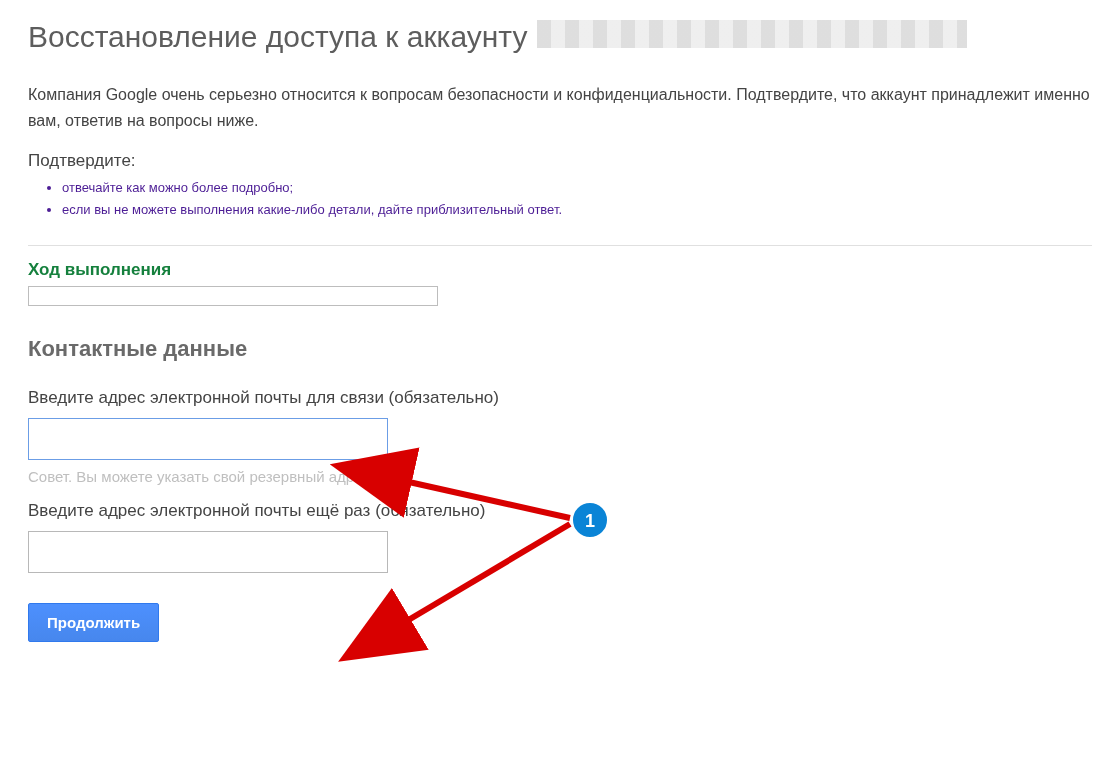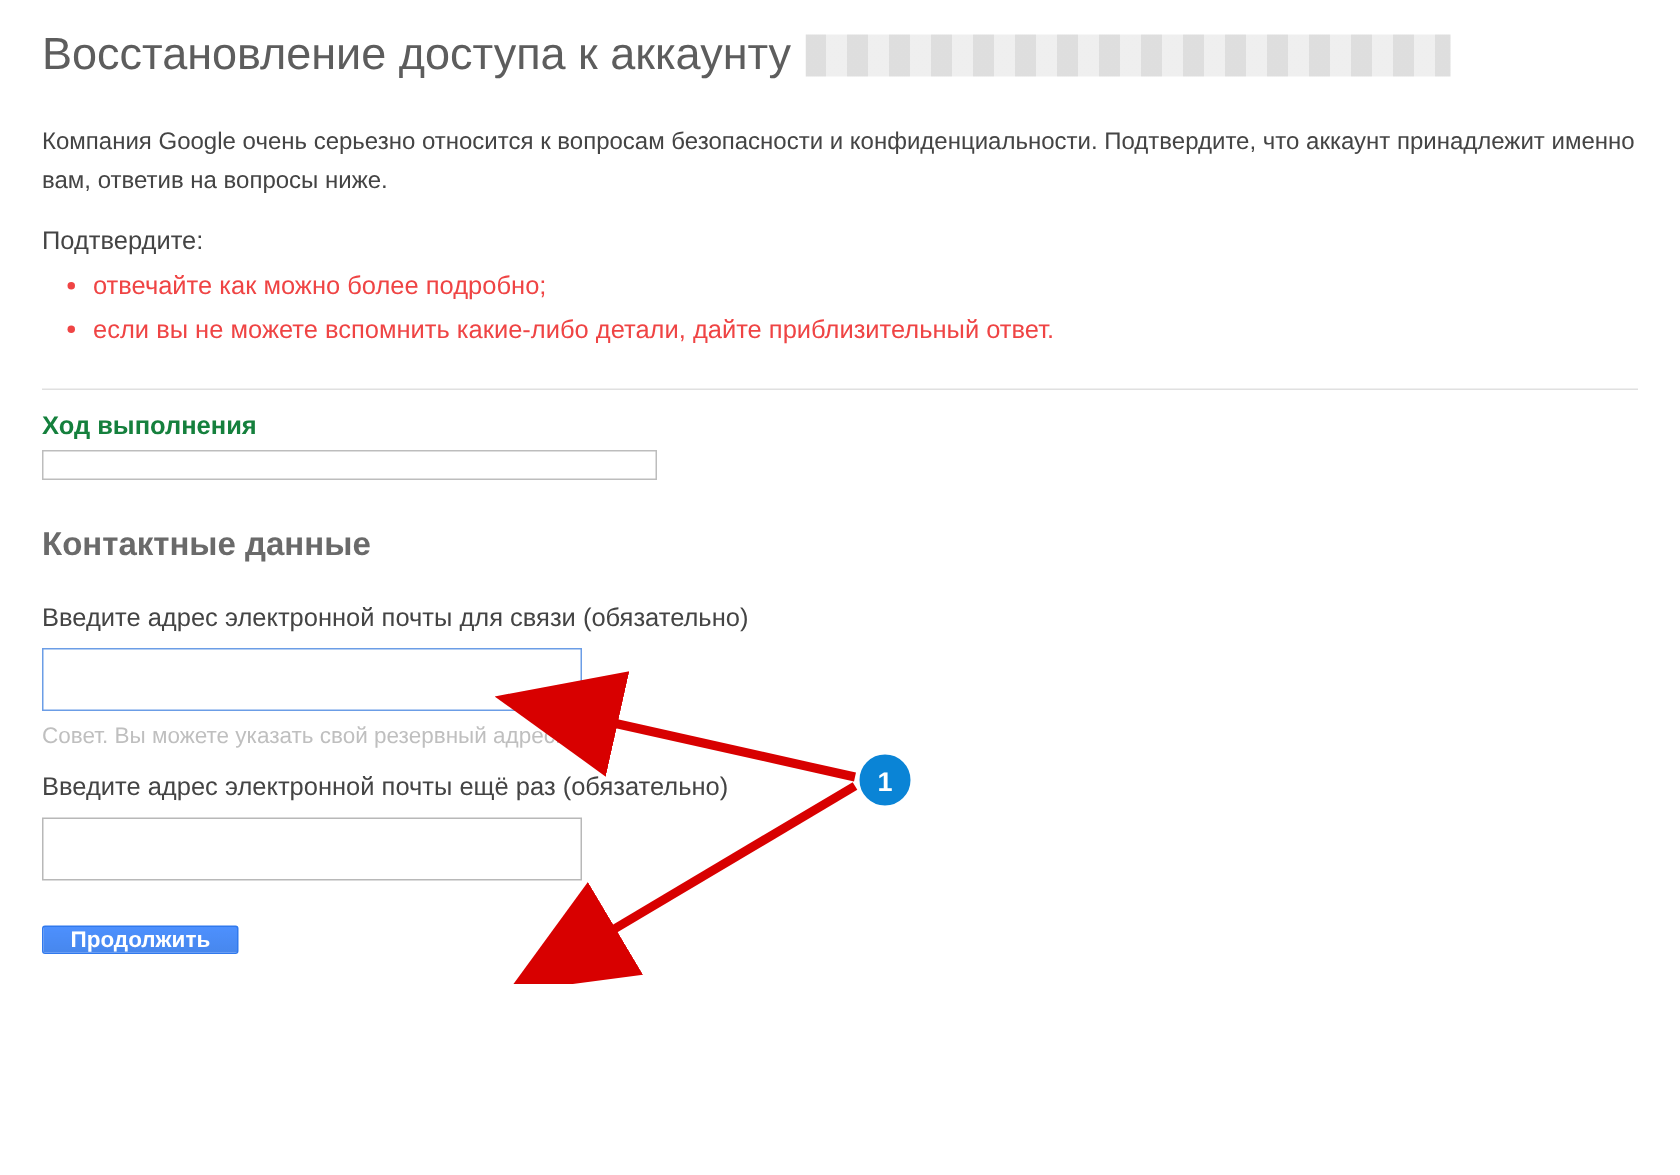--- a/index.html
+++ b/index.html
@@ -14,21 +14,21 @@
       padding: 20px 28px;
       width: 1120px;
       position: relative;
     }
     .page-title {
       font-size: 30px;
       font-weight: 400;
       color: #5d5d5d;
       margin-bottom: 28px;
       display: flex;
-      align-items: center;
+      align-items: flex-start;
     }
     .redacted-bar {
       display: inline-block;
       width: 430px;
       height: 28px;
       margin-left: 10px;
       background: repeating-linear-gradient(
         90deg,
         #d0d0d0 0px,
         #d0d0d0 14px,
@@ -43,22 +43,22 @@
       color: #444;
       margin-bottom: 18px;
     }
     .recommend-label {
       font-size: 17px;
       color: #444;
       margin-bottom: 6px;
     }
     .recommend-list {
       margin-left: 34px;
-      font-size: 17px;
-      color: #ef4444;
+      font-size: 13px;
+      color: #4c1d95;
       line-height: 1.7;
     }
     .recommend-list li {
       list-style-type: disc;
     }
     hr.section-sep {
       border: none;
       border-top: 1px solid #e0e0e0;
       margin: 24px 0 14px 0;
     }
@@ -106,21 +106,21 @@
       margin-bottom: 10px;
     }
     .continue-btn {
       margin-top: 30px;
       background: #4d90fe;
       background: linear-gradient(#4d90fe, #4787ed);
       color: #fff;
       border: 1px solid #3079ed;
       font-size: 15px;
       font-weight: 700;
-      padding: 0 18px;
+      padding: 10px 18px;
       cursor: pointer;
       border-radius: 2px;
     }
     
     .annot-svg {
       position: absolute;
       top: 0;
       left: 0;
       pointer-events: none;
     }
@@ -149,21 +149,21 @@
   <span class="redacted-bar"></span>
 </h1>
 
 
 <p class="intro-text">Компания Google очень серьезно относится к вопросам безопасности и конфиденциальности. Подтвердите, что аккаунт принадлежит именно вам, ответив на вопросы ниже.</p>
 
 
 <p class="recommend-label">Подтвердите:</p>
 <ul class="recommend-list">
   <li>отвечайте как можно более подробно;</li>
-  <li>если вы не можете вспомнить какие-либо детали, дайте приблизительный ответ.</li>
+  <li>если вы не можете выполнения какие-либо детали, дайте приблизительный ответ.</li>
 </ul>
 
 <hr class="section-sep">
 
 
 <div class="progress-label">Ход выполнения</div>
 <div class="progress-bar"></div>
 
 
 <h2 class="subheading">Контактные данные</h2>

